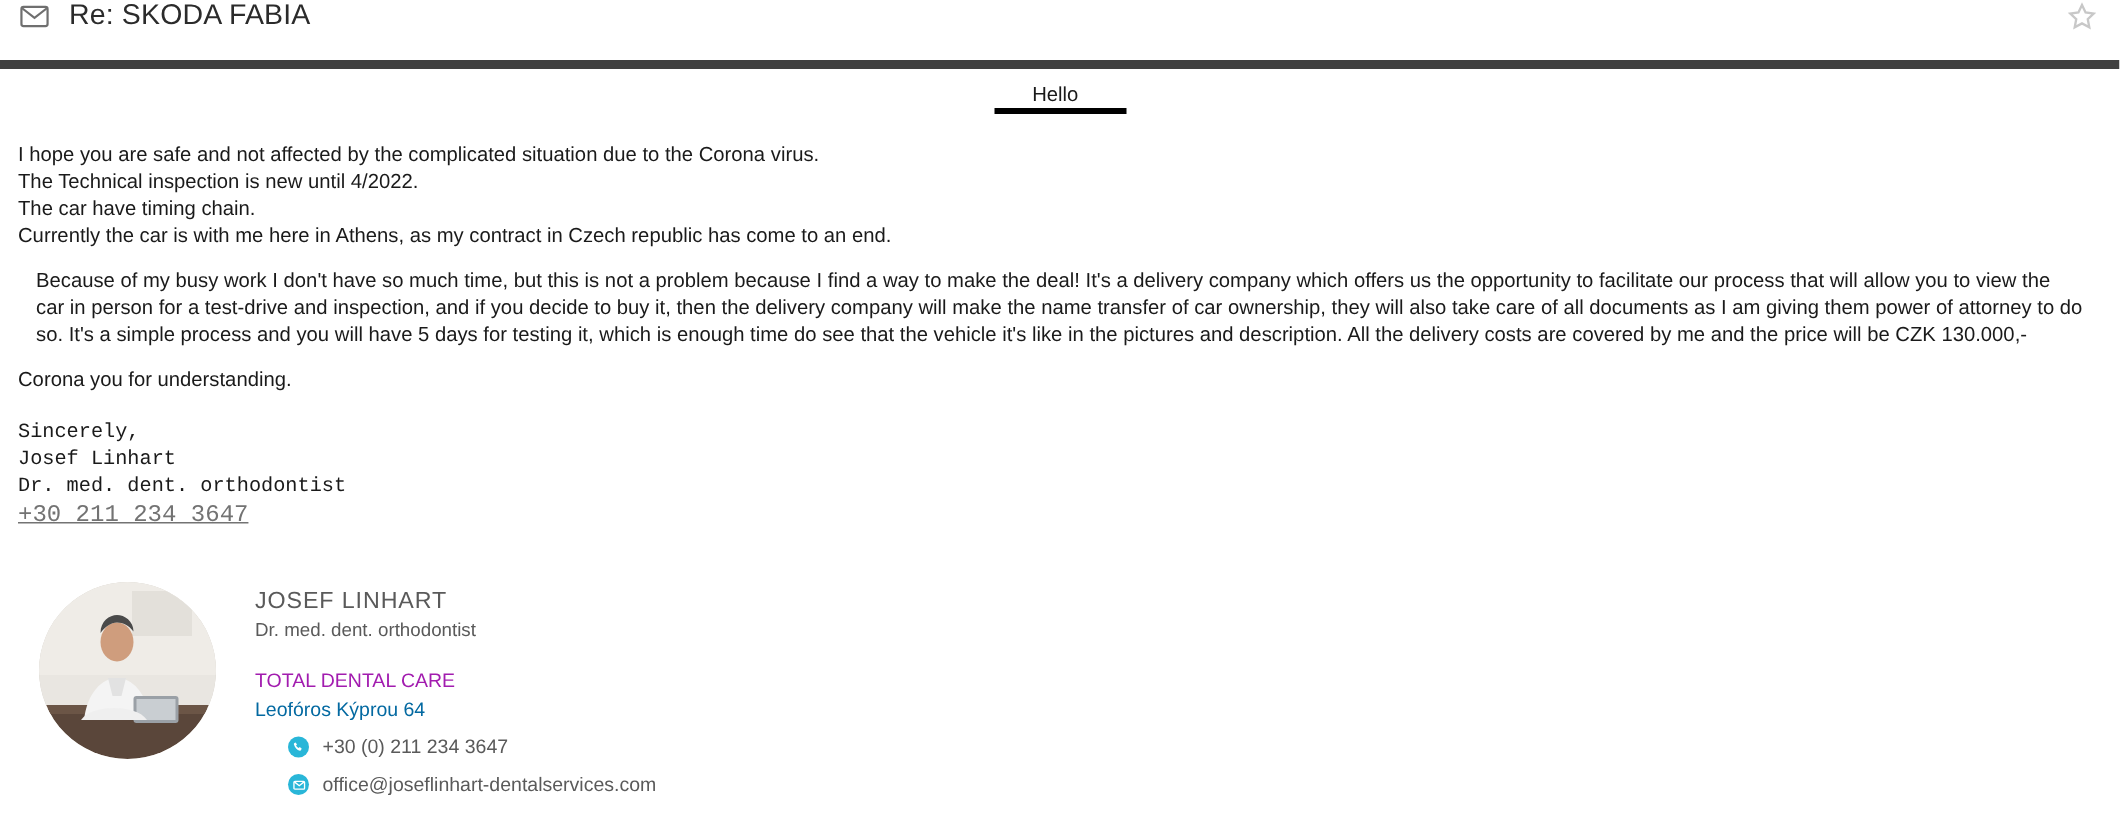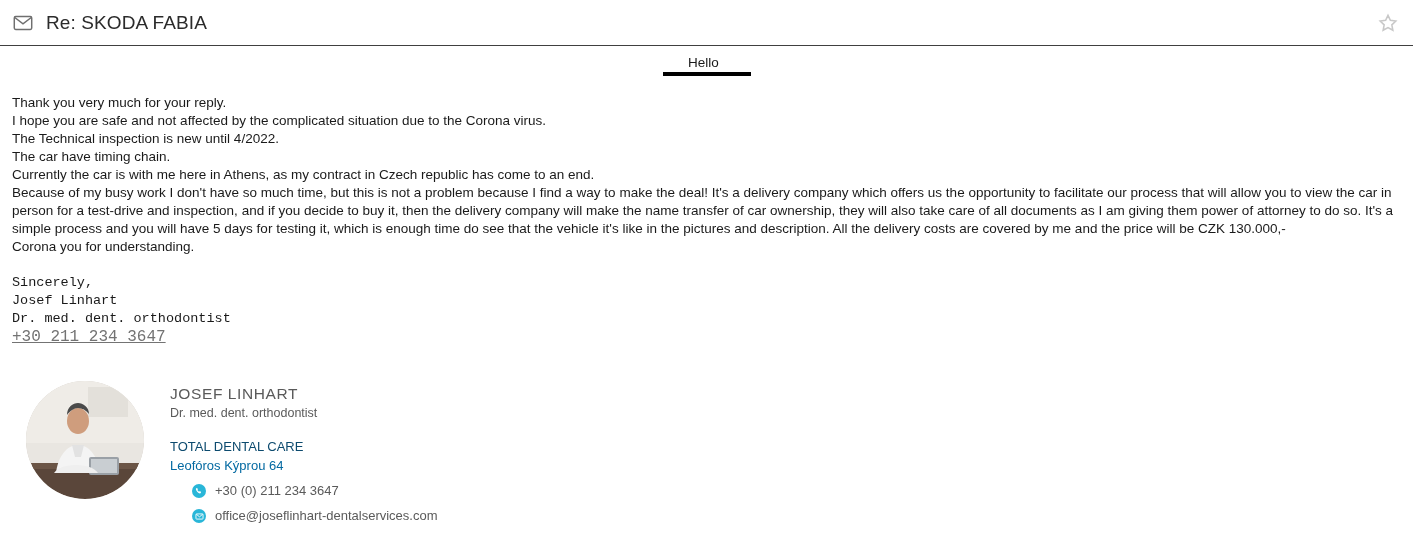--- a/index.html
+++ b/index.html
@@ -11,23 +11,22 @@
     width: 1413px;
     height: 549px;
     font-family: "Liberation Sans", sans-serif;
     color: #222222;
     overflow: hidden;
   }
 
   
   .mail-header {
     display: flex;
-    align-items: center;
     height: 46px;
-    border-bottom: 1px solid #404040;
+    border-bottom: 6px solid #404040;
     padding: 0 14px 0 12px;
     box-sizing: border-box;
   }
   .envelope-icon {
     width: 22px;
     height: 22px;
     flex: 0 0 auto;
     margin-right: 12px;
     color: #6f6f6f;
   }
@@ -68,21 +67,21 @@
     width: 88px;
     height: 22px;
     background: #000000;
     vertical-align: middle;
   }
   .spacer-line { height: 18px; }
   .para {
     margin: 0;
   }
   .para-block {
-    margin: 0;
+    margin: 12px;
   }
   .sig-name { margin: 0; font-family: Liberation Mono, monospace; }
   .phone-link {
     color: #737373;
     text-decoration: underline;
     font-size: 16px;
   }
 
   
   .signature {
@@ -110,21 +109,21 @@
     letter-spacing: 0.6px;
     color: #5a5a5a;
   }
   .sig-sub {
     font-size: 12.5px;
     color: #5a5a5a;
     margin-top: 1px;
   }
   .sig-company {
     font-size: 13px;
-    color: #0c4a6e;
+    color: #a21caf;
     margin-top: 16px;
   }
   .sig-addr {
     font-size: 13px;
     color: #0369a1;
     margin-top: 1px;
   }
   .sig-contact {
     display: flex;
     align-items: center;
@@ -167,21 +166,20 @@
 
 <div class="mail-body">
 
   <div class="greeting-line">
     <span class="greeting-word">Hello</span>
     <span class="redaction"></span>
   </div>
 
   <div class="spacer-line"></div>
 
-  <p class="para">Thank you very much for your reply.</p>
   <p class="para">I hope you are safe and not affected by the complicated situation due to the Corona virus.</p>
   <p class="para">The Technical inspection is new until 4/2022.</p>
   <p class="para">The car have timing chain.</p>
   <p class="para">Currently the car is with me here in Athens, as my contract in Czech republic has come to an end.</p>
   <p class="para-block">Because of my busy work I don't have so much time, but this is not a problem because I find a way to make the deal! It's a delivery company which offers us the opportunity to facilitate our process that will allow you to view the car in person for a test-drive and inspection, and if you decide to buy it, then the delivery company will make the name transfer of car ownership, they will also take care of all documents as I am giving them power of attorney to do so. It's a simple process and you will have 5 days for testing it, which is enough time do see that the vehicle it's like in the pictures and description. All the delivery costs are covered by me and the price will be CZK 130.000,-</p>
   <p class="para">Corona you for understanding.</p>
 
   <div class="spacer-line"></div>
 
   <p class="sig-name">Sincerely,</p>

